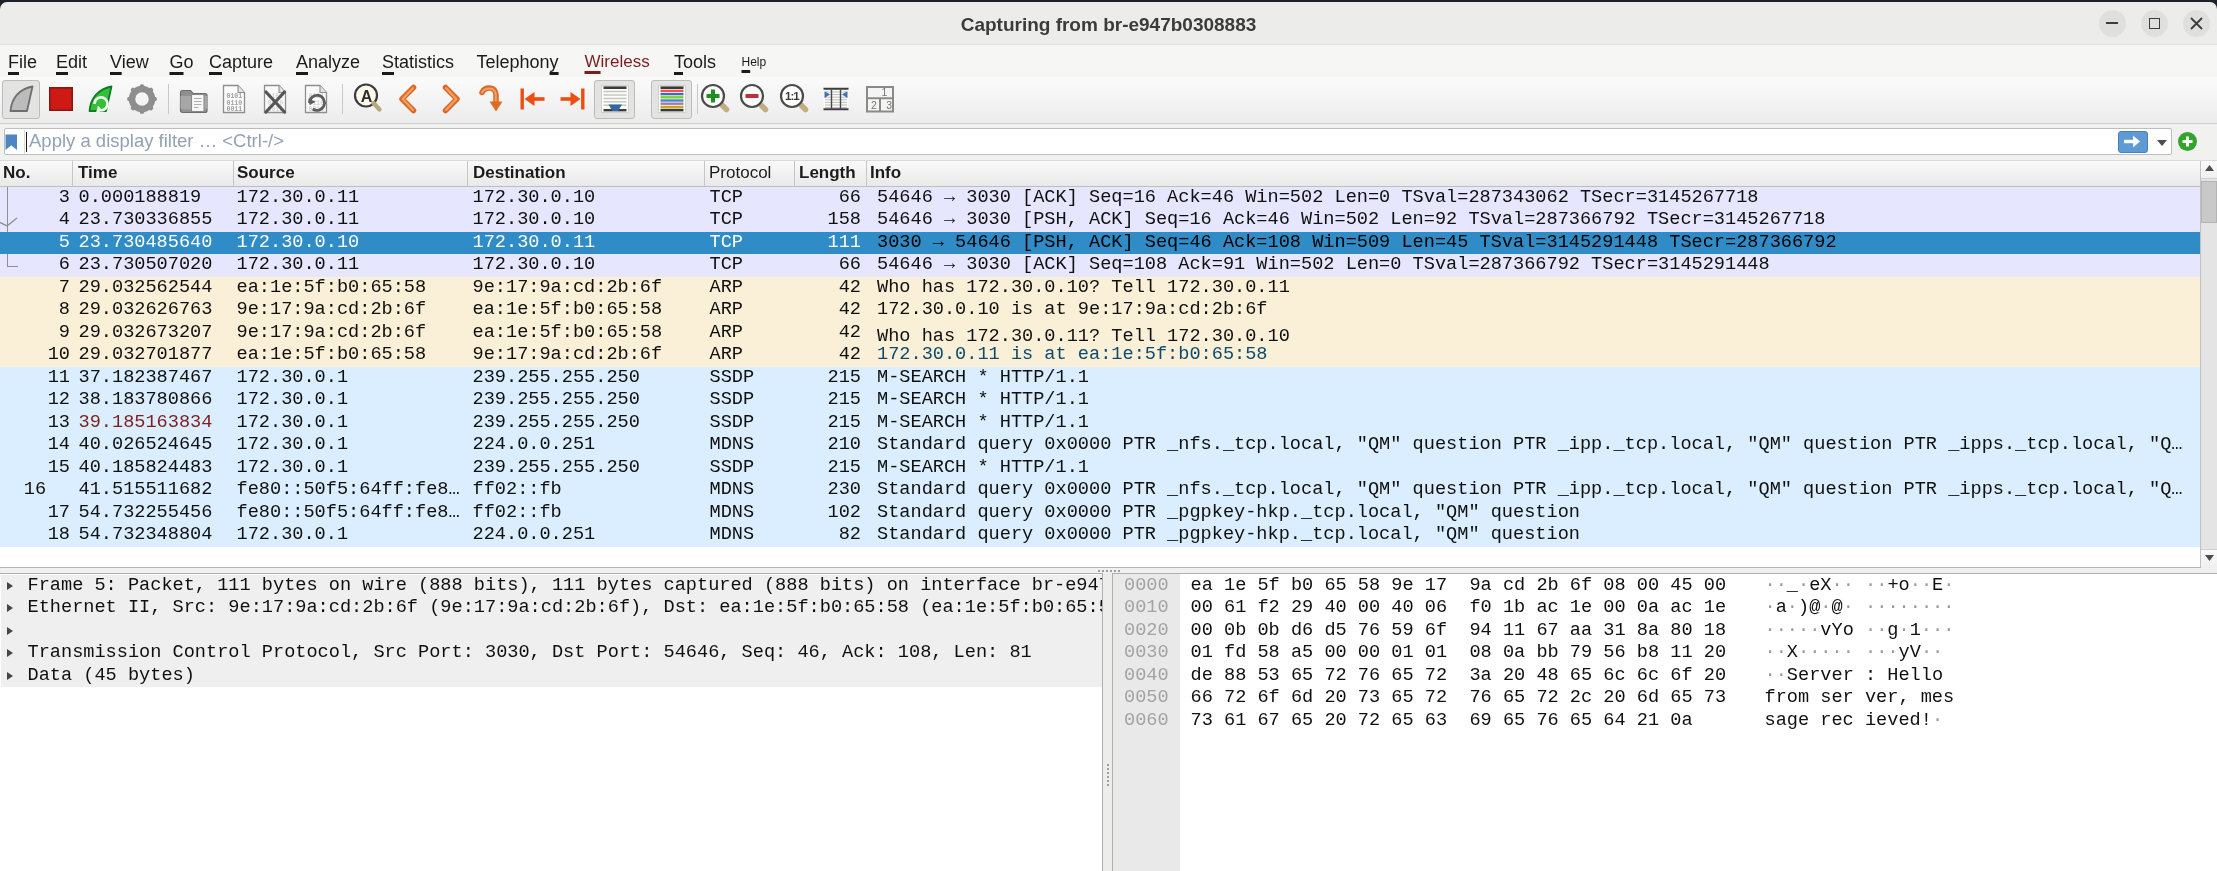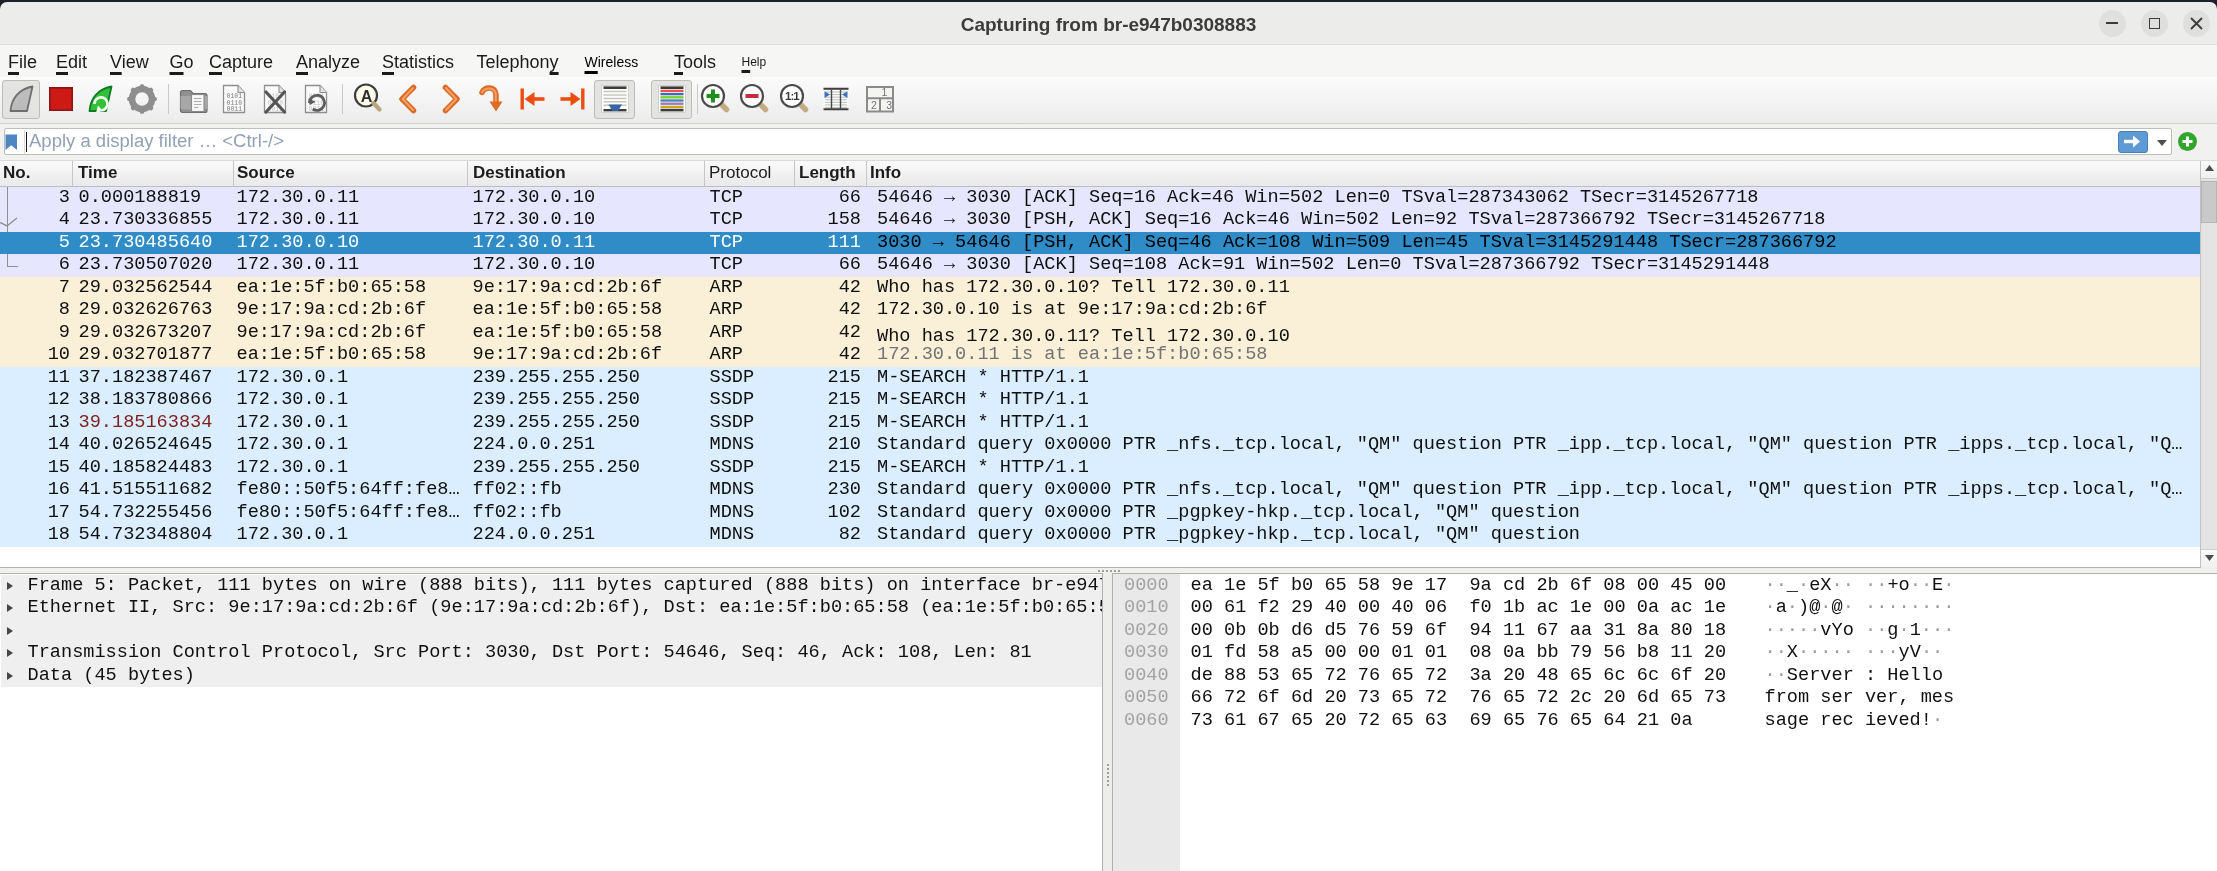--- a/index.html
+++ b/index.html
@@ -21,21 +21,21 @@
   </svg>
 <div class="a" style="left:0;top:44px;width:2217px;height:33px;background:#f6f6f5;border-top:1px solid #e0e0df;box-sizing:border-box"></div>
 <div class="a" style="left:8px;top:44px;height:36px;line-height:36px;font-size:18px;color:#1b1b1b"><span style="text-decoration:underline;text-decoration-thickness:2.5px;text-underline-offset:3.5px">F</span>ile</div>
 <div class="a" style="left:56px;top:44px;height:36px;line-height:36px;font-size:18px;color:#1b1b1b"><span style="text-decoration:underline;text-decoration-thickness:2.5px;text-underline-offset:3.5px">E</span>dit</div>
 <div class="a" style="left:110px;top:44px;height:36px;line-height:36px;font-size:18px;color:#1b1b1b"><span style="text-decoration:underline;text-decoration-thickness:2.5px;text-underline-offset:3.5px">V</span>iew</div>
 <div class="a" style="left:169.5px;top:44px;height:36px;line-height:36px;font-size:18px;color:#1b1b1b"><span style="text-decoration:underline;text-decoration-thickness:2.5px;text-underline-offset:3.5px">G</span>o</div>
 <div class="a" style="left:209px;top:44px;height:36px;line-height:36px;font-size:18px;color:#1b1b1b"><span style="text-decoration:underline;text-decoration-thickness:2.5px;text-underline-offset:3.5px">C</span>apture</div>
 <div class="a" style="left:296px;top:44px;height:36px;line-height:36px;font-size:18px;color:#1b1b1b"><span style="text-decoration:underline;text-decoration-thickness:2.5px;text-underline-offset:3.5px">A</span>nalyze</div>
 <div class="a" style="left:382px;top:44px;height:36px;line-height:36px;font-size:18px;color:#1b1b1b"><span style="text-decoration:underline;text-decoration-thickness:2.5px;text-underline-offset:3.5px">S</span>tatistics</div>
 <div class="a" style="left:476.5px;top:44px;height:36px;line-height:36px;font-size:18px;color:#1b1b1b">Telephon<span style="text-decoration:underline;text-decoration-thickness:2.5px;text-underline-offset:3.5px">y</span></div>
-<div class="a" style="left:584.5px;top:44px;height:36px;line-height:36px;font-size:14px;color:#000000"><span style="text-decoration:underline;text-decoration-thickness:2.5px;text-underline-offset:3.5px">W</span>ireless</div>
+<div class="a" style="left:584.5px;top:44px;height:36px;line-height:36px;font-size:17px;color:#7f1d1d"><span style="text-decoration:underline;text-decoration-thickness:2.5px;text-underline-offset:3.5px">W</span>ireless</div>
 <div class="a" style="left:674px;top:44px;height:36px;line-height:36px;font-size:18px;color:#1b1b1b"><span style="text-decoration:underline;text-decoration-thickness:2.5px;text-underline-offset:3.5px">T</span>ools</div>
 <div class="a" style="left:741.5px;top:44px;height:36px;line-height:36px;font-size:12px;color:#1b1b1b"><span style="text-decoration:underline;text-decoration-thickness:2.5px;text-underline-offset:3.5px">H</span>elp</div>
 <div class="a" style="left:0;top:77px;width:2217px;height:47px;background:linear-gradient(#fbfbfb,#ececec);border-bottom:1px solid #cfcfcf;box-sizing:border-box"></div>
 <div class="a" style="left:2px;top:80px;width:38px;height:39px;background:#e3e3e2;border:1px solid #bcbcbb;border-radius:3px;box-sizing:border-box"></div>
 <div class="a" style="left:594px;top:80px;width:41px;height:39px;background:#e3e3e2;border:1px solid #bcbcbb;border-radius:3px;box-sizing:border-box"></div>
 <div class="a" style="left:651px;top:80px;width:41px;height:39px;background:#e3e3e2;border:1px solid #bcbcbb;border-radius:3px;box-sizing:border-box"></div>
 <div class="a" style="left:168px;top:84px;width:1px;height:30px;background:#c9c9c9"></div>
 <div class="a" style="left:342px;top:84px;width:1px;height:30px;background:#c9c9c9"></div>
 <div class="a" style="left:697px;top:84px;width:1px;height:30px;background:#c9c9c9"></div>
 <svg style="left:5.0px;top:83.0px" width="32" height="32" viewBox="0 0 32 32">
@@ -271,21 +271,21 @@
 <span class="mono" style="left:780px;top:0;width:81px;text-align:right;color:#101010">42</span>
 <span class="mono" style="left:877px;top:4px;color:#101010">Who has 172.30.0.11? Tell 172.30.0.10</span>
 </div>
 <div class="a" style="left:0;top:344.0px;width:2200px;height:22.5px;background:#faf0d7;overflow:hidden">
 <span class="mono" style="left:0;top:0;width:70px;text-align:right;color:#101010">10</span>
 <span class="mono" style="left:78.5px;top:0;color:#101010">29.032701877</span>
 <span class="mono" style="left:236.5px;top:0;color:#101010">ea:1e:5f:b0:65:58</span>
 <span class="mono" style="left:472.5px;top:0;color:#101010">9e:17:9a:cd:2b:6f</span>
 <span class="mono" style="left:709.5px;top:0;color:#101010">ARP</span>
 <span class="mono" style="left:780px;top:0;width:81px;text-align:right;color:#101010">42</span>
-<span class="mono" style="left:877px;top:0;color:#737373">172.30.0.11 is at ea:1e:5f:b0:65:58</span>
+<span class="mono" style="left:877px;top:0;color:#0c4a6e">172.30.0.11 is at ea:1e:5f:b0:65:58</span>
 </div>
 <div class="a" style="left:0;top:366.5px;width:2200px;height:22.5px;background:#daeeff;overflow:hidden">
 <span class="mono" style="left:0;top:0;width:70px;text-align:right;color:#101010">11</span>
 <span class="mono" style="left:78.5px;top:0;color:#101010">37.182387467</span>
 <span class="mono" style="left:236.5px;top:0;color:#101010">172.30.0.1</span>
 <span class="mono" style="left:472.5px;top:0;color:#101010">239.255.255.250</span>
 <span class="mono" style="left:709.5px;top:0;color:#101010">SSDP</span>
 <span class="mono" style="left:780px;top:0;width:81px;text-align:right;color:#101010">215</span>
 <span class="mono" style="left:877px;top:0;color:#101010">M-SEARCH * HTTP/1.1</span>
 </div>
@@ -319,21 +319,21 @@
 <div class="a" style="left:0;top:456.5px;width:2200px;height:22.5px;background:#daeeff;overflow:hidden">
 <span class="mono" style="left:0;top:0;width:70px;text-align:right;color:#101010">15</span>
 <span class="mono" style="left:78.5px;top:0;color:#101010">40.185824483</span>
 <span class="mono" style="left:236.5px;top:0;color:#101010">172.30.0.1</span>
 <span class="mono" style="left:472.5px;top:0;color:#101010">239.255.255.250</span>
 <span class="mono" style="left:709.5px;top:0;color:#101010">SSDP</span>
 <span class="mono" style="left:780px;top:0;width:81px;text-align:right;color:#101010">215</span>
 <span class="mono" style="left:877px;top:0;color:#101010">M-SEARCH * HTTP/1.1</span>
 </div>
 <div class="a" style="left:0;top:479.0px;width:2200px;height:22.5px;background:#daeeff;overflow:hidden">
-<span class="mono" style="left:0;top:0;width:70px;text-align:right;color:#101010">16</span>
+<span class="mono" style="left:0;top:0;width:70px;text-align:center;color:#101010">16</span>
 <span class="mono" style="left:78.5px;top:0;color:#101010">41.515511682</span>
 <span class="mono" style="left:236.5px;top:0;color:#101010">fe80::50f5:64ff:fe8…</span>
 <span class="mono" style="left:472.5px;top:0;color:#101010">ff02::fb</span>
 <span class="mono" style="left:709.5px;top:0;color:#101010">MDNS</span>
 <span class="mono" style="left:780px;top:0;width:81px;text-align:right;color:#101010">230</span>
 <span class="mono" style="left:877px;top:0;color:#101010">Standard query 0x0000 PTR _nfs._tcp.local, "QM" question PTR _ipp._tcp.local, "QM" question PTR _ipps._tcp.local, "Q…</span>
 </div>
 <div class="a" style="left:0;top:501.5px;width:2200px;height:22.5px;background:#daeeff;overflow:hidden">
 <span class="mono" style="left:0;top:0;width:70px;text-align:right;color:#101010">17</span>
 <span class="mono" style="left:78.5px;top:0;color:#101010">54.732255456</span>

